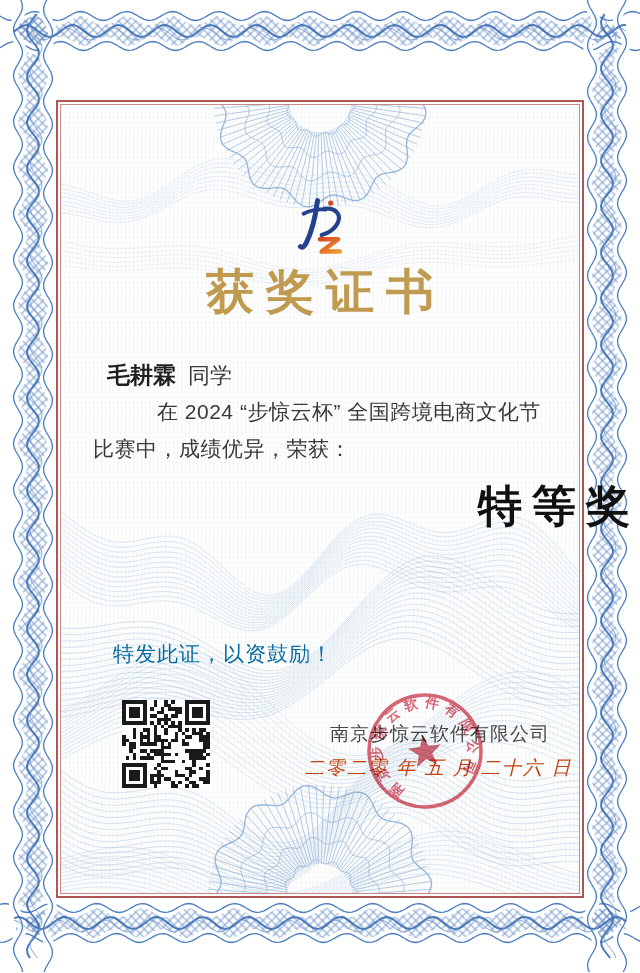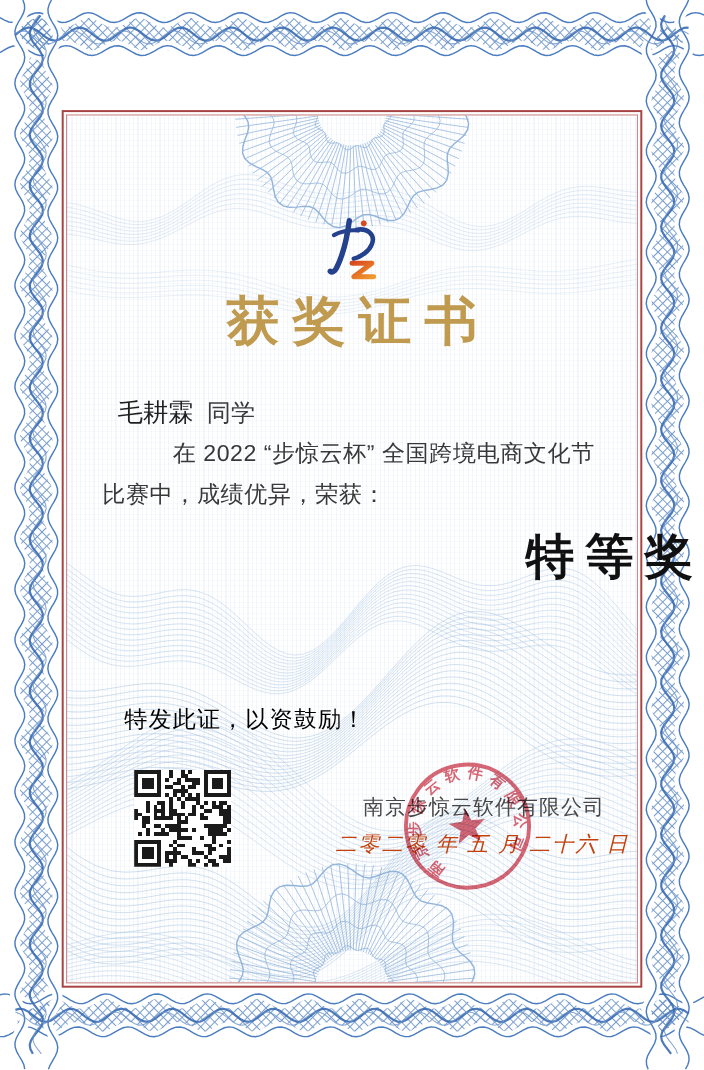--- a/index.html
+++ b/index.html
@@ -13,31 +13,31 @@
     background:
       repeating-linear-gradient(90deg, rgba(140,170,210,.10) 0 1px, transparent 1px 4px),
       repeating-linear-gradient(0deg, rgba(140,170,210,.05) 0 1px, transparent 1px 5px);
   }
   .logo{position:absolute;left:276px;top:194px;width:88px;height:74px;}
   .title{
     position:absolute;left:0;right:0;top:260px;margin:0;text-align:center;
     font-size:48px;font-weight:600;letter-spacing:12px;text-indent:12px;color:#c09a4e;
   }
   .name-line{position:absolute;left:107px;top:360px;}
-  .name{font-size:23px;font-weight:normal;color:#1f1f1f;}
+  .name{font-size:23px;font-weight:bold;color:#1f1f1f;}
   .suffix{font-size:22px;color:#3c3c3c;margin-left:12px;}
   .body1{position:absolute;left:100px;top:398px;width:480px;margin:0;
     font-size:21px;color:#383838;text-indent:57px;letter-spacing:.5px;}
   .body2{position:absolute;left:93px;top:435px;margin:0;font-size:21px;color:#383838;letter-spacing:.5px;}
   .award{
     position:absolute;left:0;right:0;top:477px;text-align:right;
     font-size:44px;font-weight:bold;color:#101010;letter-spacing:10px;text-indent:10px;
   }
   .school{position:absolute;left:113px;top:590px;margin:0;font-size:21px;color:#3d3d3d;letter-spacing:1px;}
-  .note{position:absolute;left:113px;top:640px;margin:0;font-size:21px;color:#000000;letter-spacing:1px;}
+  .note{position:absolute;left:113px;top:640px;margin:0;font-size:21px;color:#0369a1;letter-spacing:1px;}
   .qr{position:absolute;left:122px;top:700px;width:88px;height:88px;background:#ffffff;}
   .issuer{position:absolute;left:330px;top:721px;font-size:19px;color:#474747;letter-spacing:1px;}
   .date{position:absolute;left:305px;top:755px;font-size:19px;color:#c2410c;letter-spacing:2px;font-style:italic;}
   .seal{position:absolute;left:364px;top:690px;width:122px;height:122px;
     transform:rotate(-8deg);opacity:.82;mix-blend-mode:multiply;}
   .seal-ring-text{font-size:13.5px;letter-spacing:5.5px;font-weight:bold;
     font-family:"Liberation Sans","DejaVu Sans",sans-serif;}
 </style>
 </head>
 <body>
@@ -288,21 +288,21 @@
       <path d="M50,55 L72,55 L52,70 L74,70" stroke="url(#lg)" stroke-width="5.5"></path>
     </g>
   </svg>
 
   <h1 class="title">获奖证书</h1>
 
   <div class="name-line">
     <span class="name">毛耕霖</span><span class="suffix">同学</span>
   </div>
 
-  <p class="body1">在 2022 “步惊云杯” 全国跨境电商文化节</p>
+  <p class="body1">在 2024 “步惊云杯” 全国跨境电商文化节</p>
   <p class="body2">比赛中，成绩优异，荣获：</p>
 
   <div class="award">特等奖</div>
 
   <p class="note">特发此证，以资鼓励！</p>
 
   <svg id="qr" class="qr" viewBox="0 0 25 25" shape-rendering="crispEdges">
       <rect x="0" y="0" width="1" height="1" fill="#1a1a1a"></rect>
       <rect x="1" y="0" width="1" height="1" fill="#1a1a1a"></rect>
       <rect x="2" y="0" width="1" height="1" fill="#1a1a1a"></rect>

